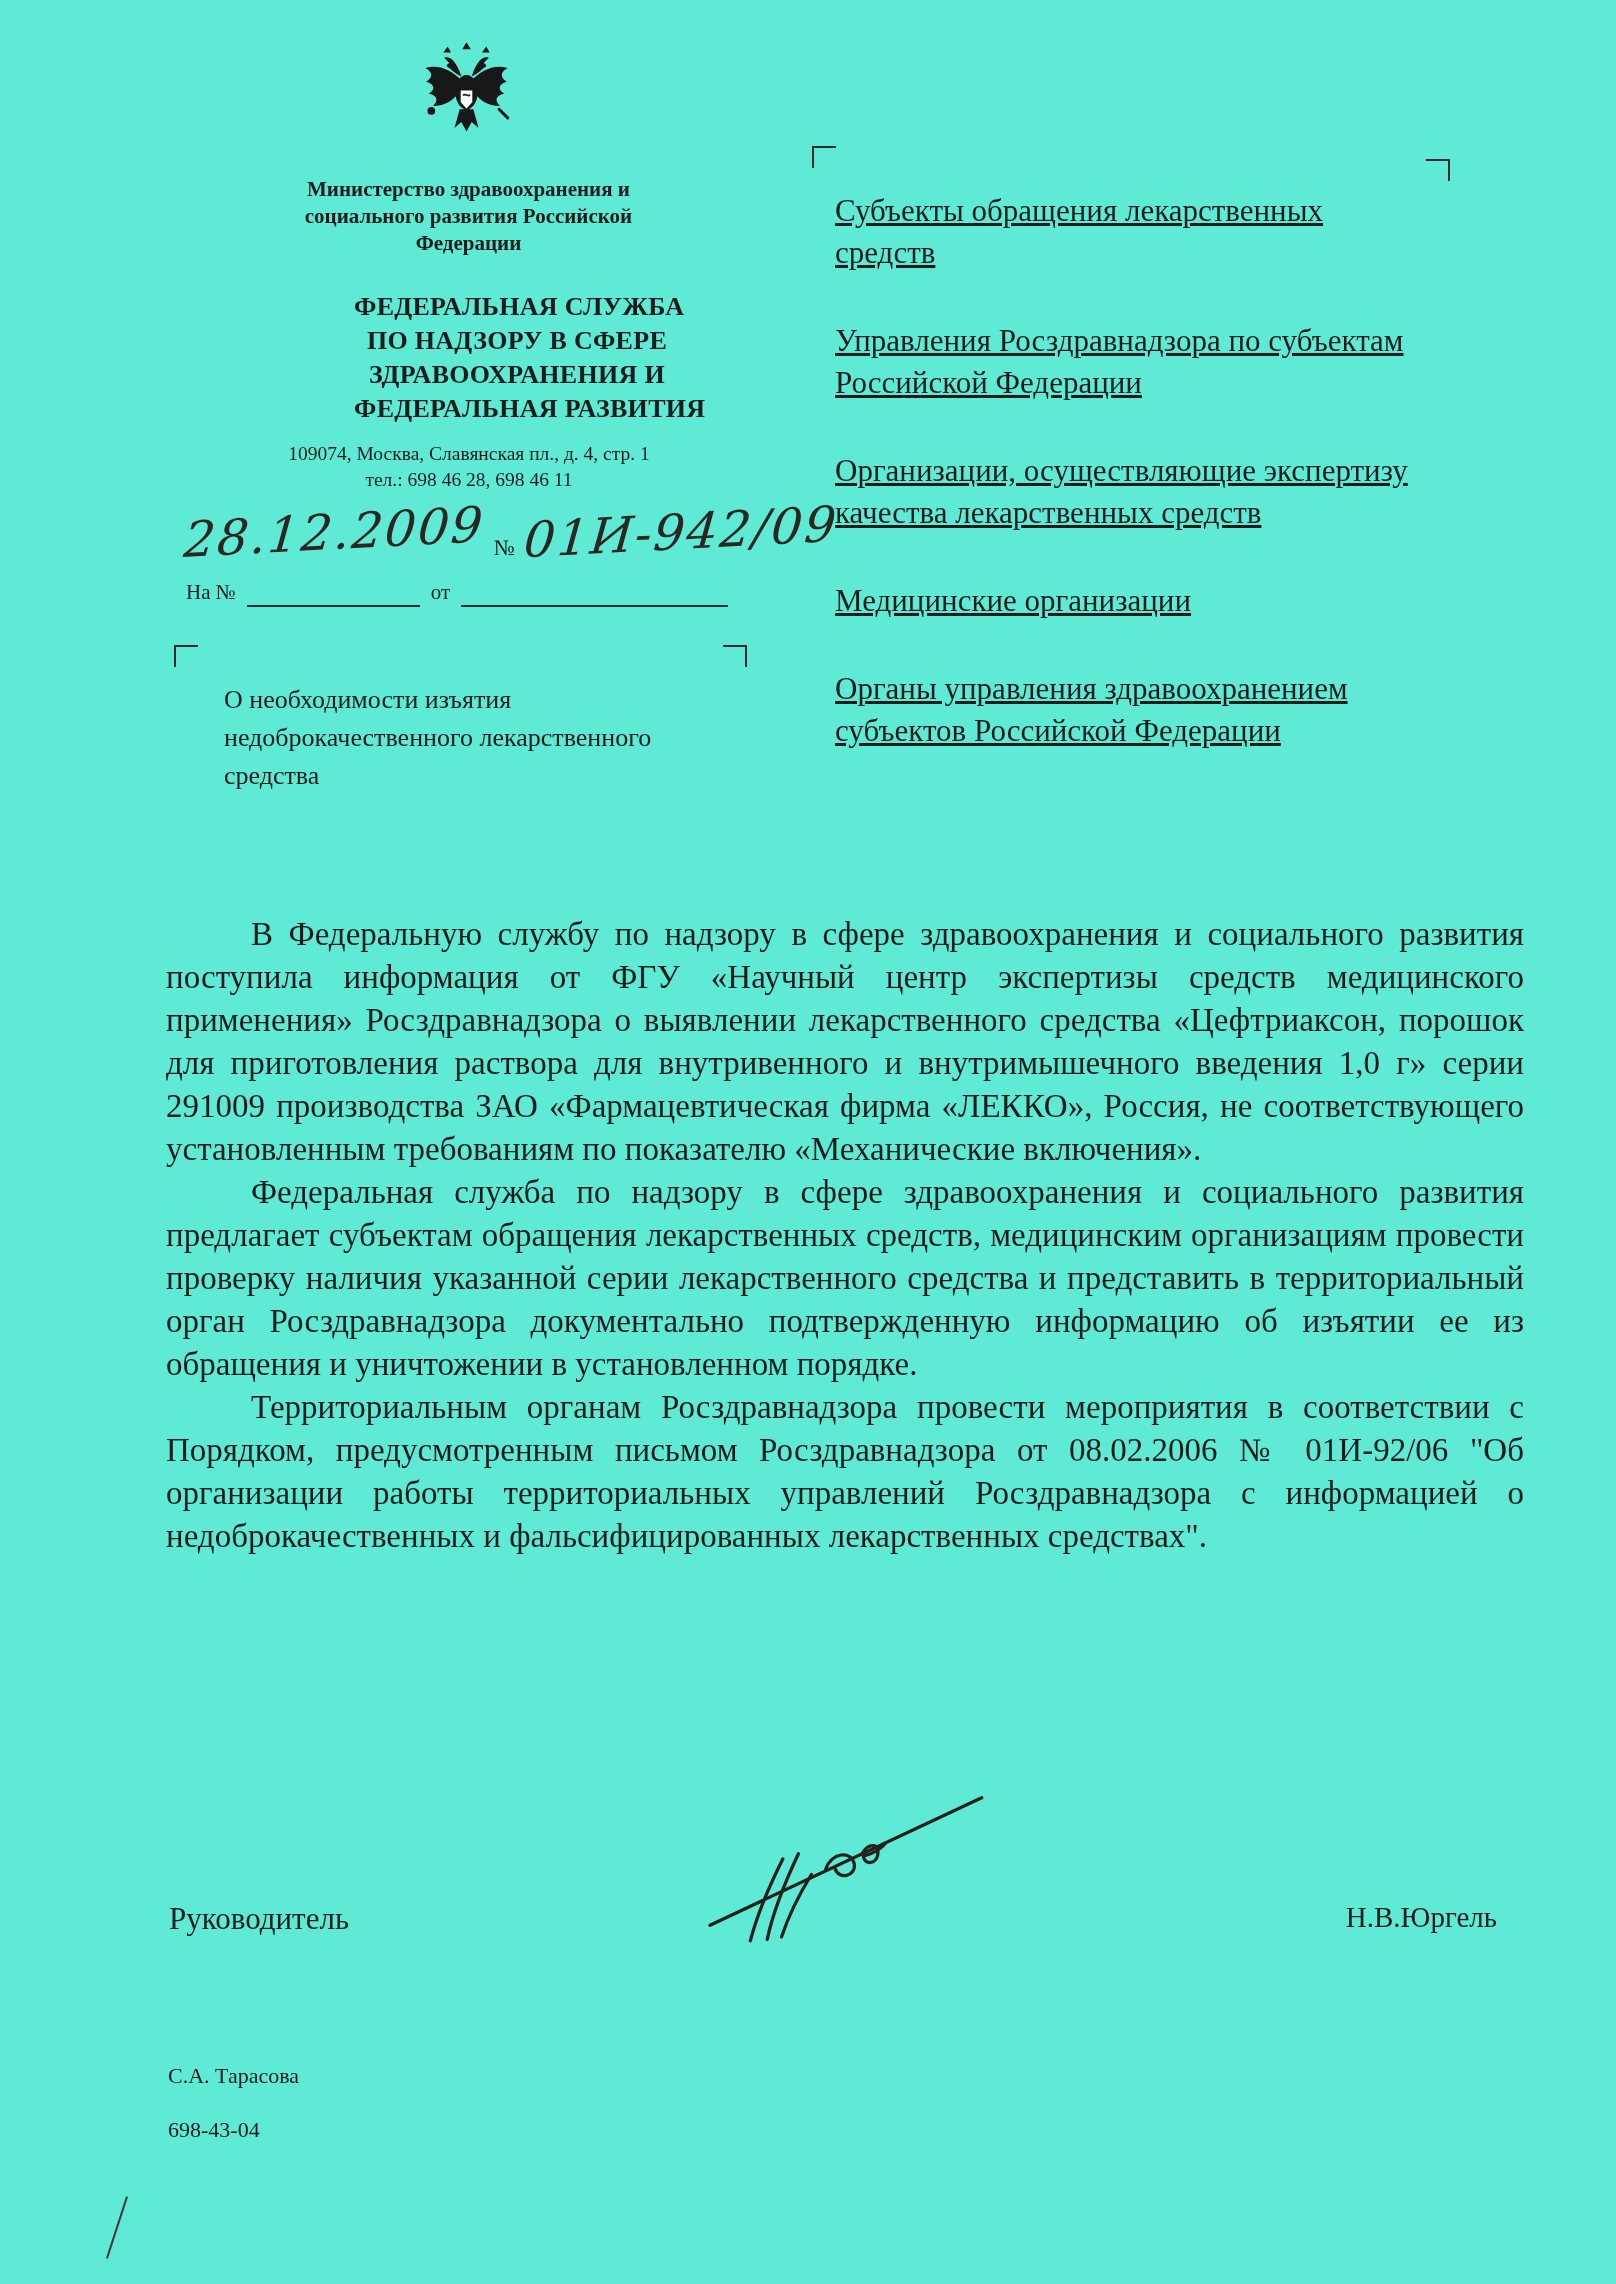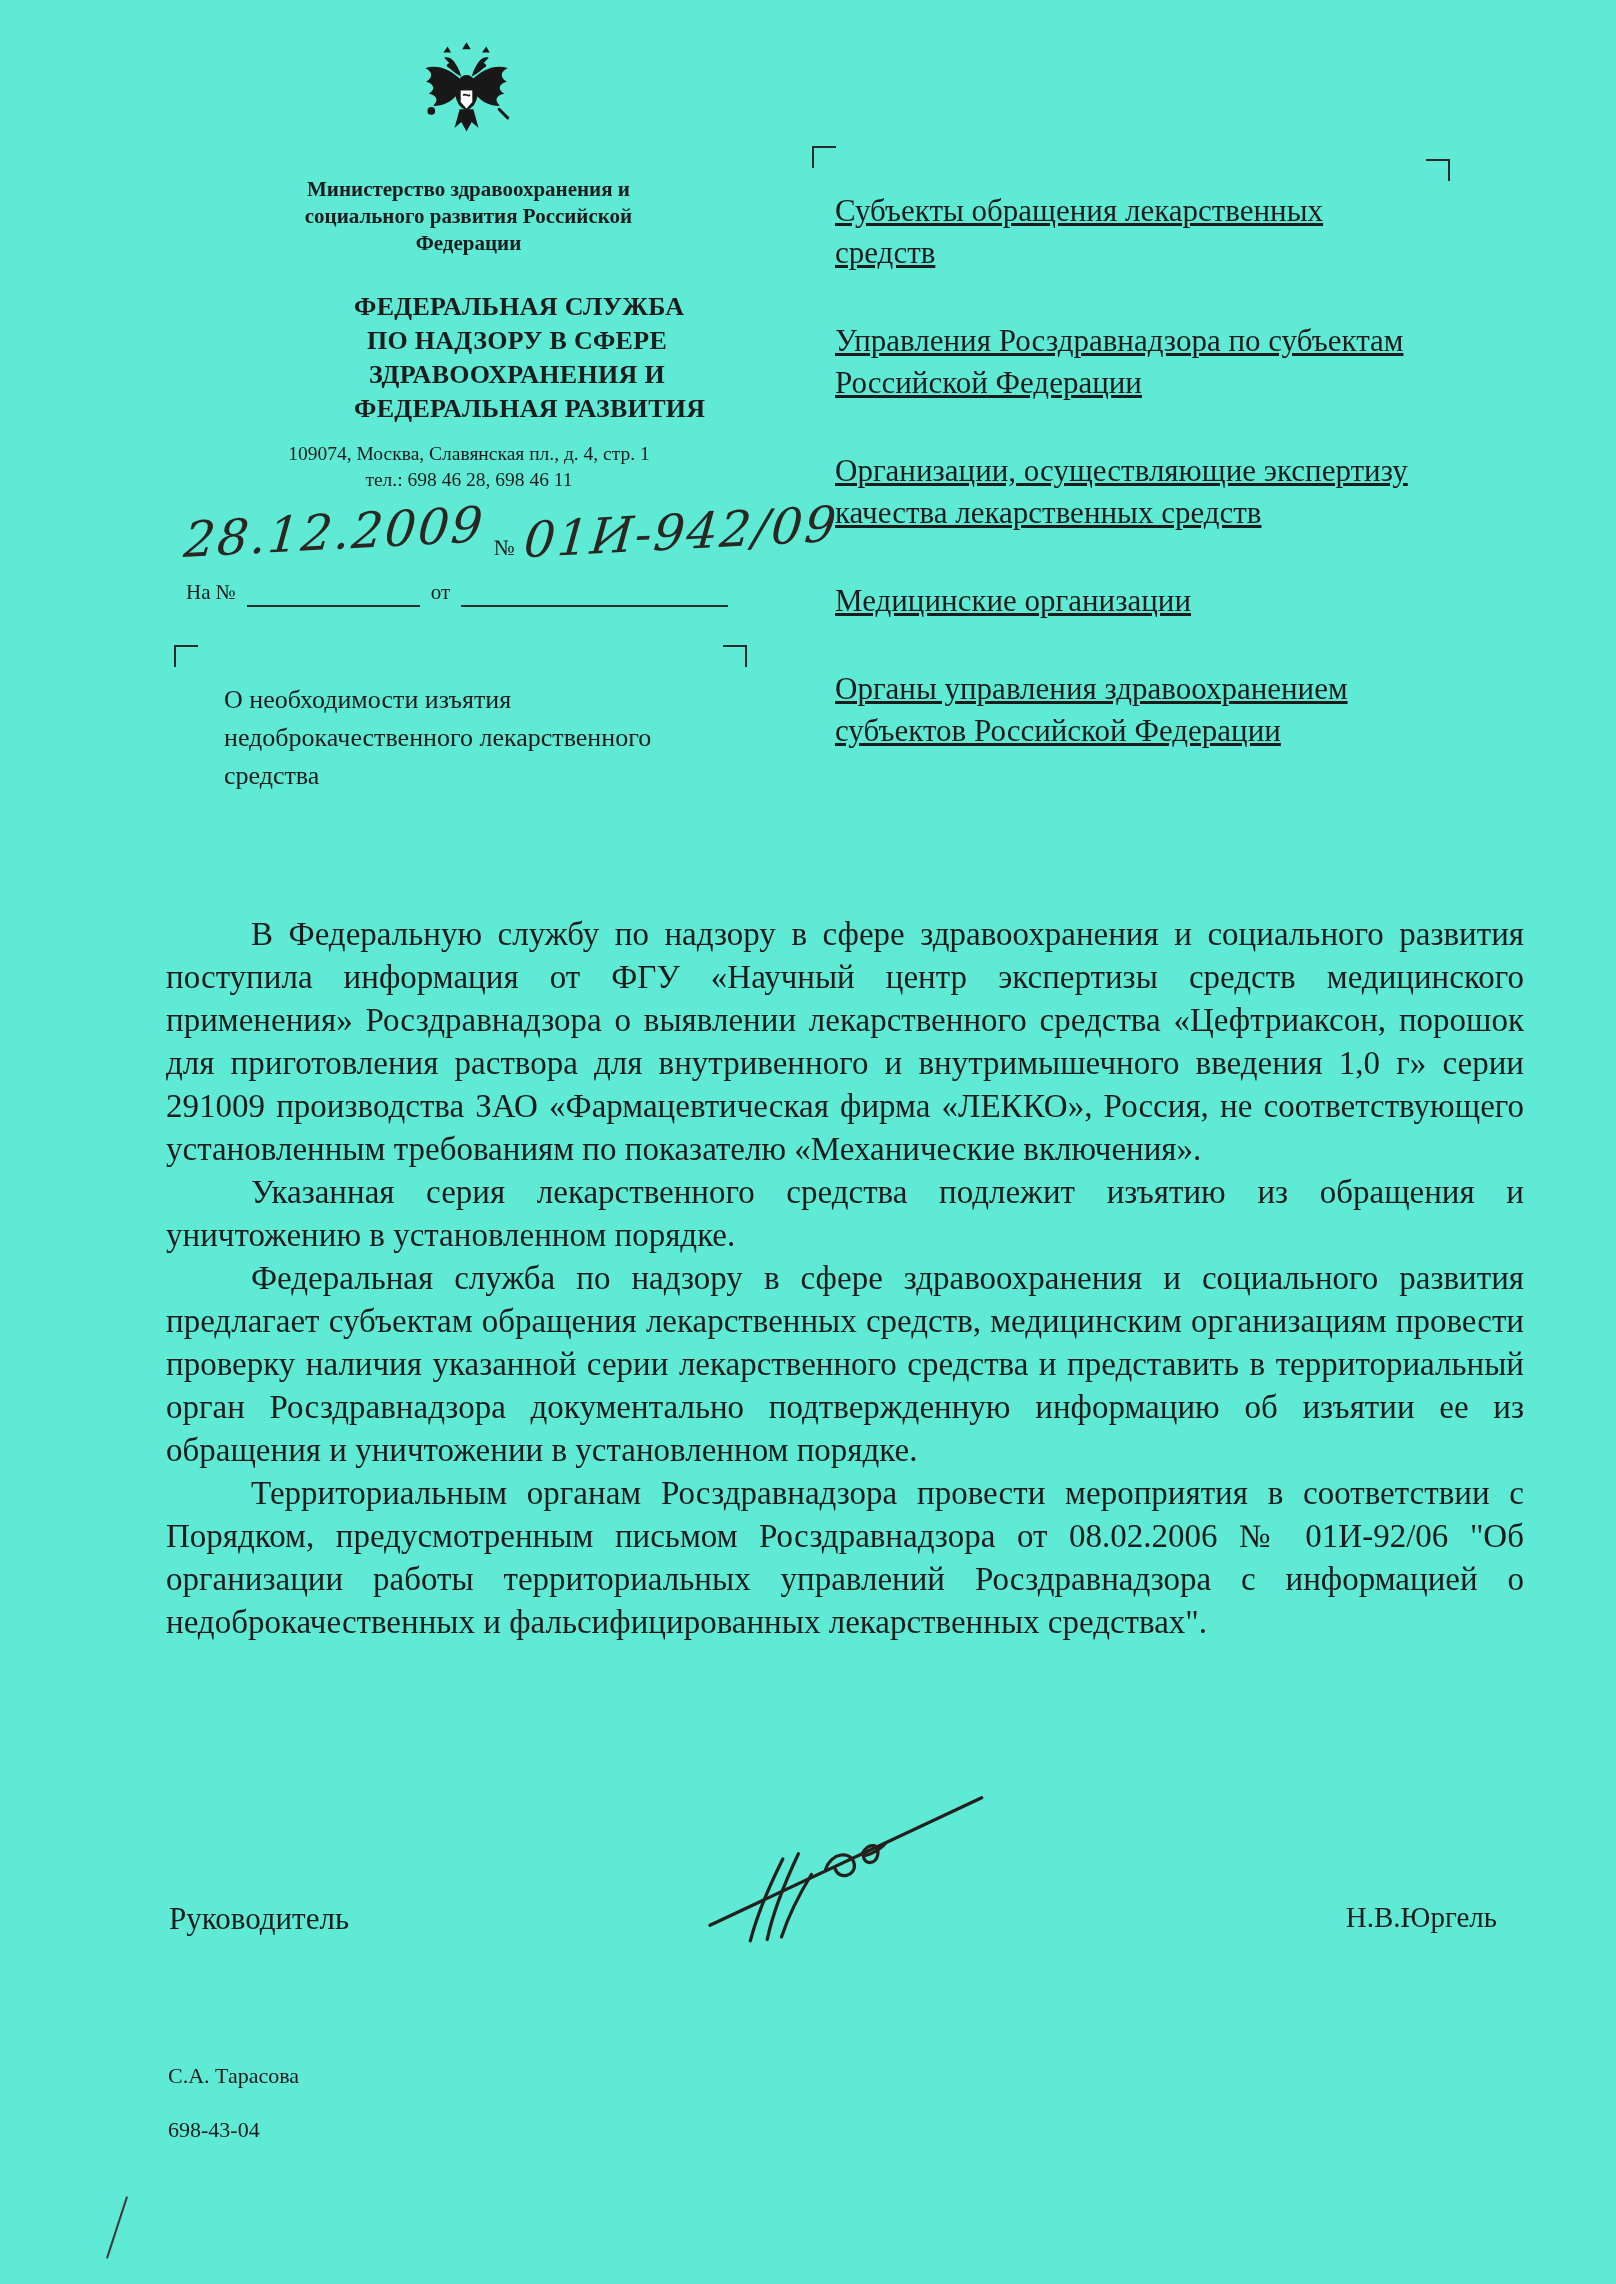--- a/index.html
+++ b/index.html
@@ -141,21 +141,20 @@
   <div class="recipients">
     <p class="recipient">Субъекты обращения лекарственных средств</p>
     <p class="recipient">Управления Росздравнадзора по субъектам Российской Федерации</p>
     <p class="recipient">Организации, осуществляющие экспертизу качества лекарственных средств</p>
     <p class="recipient">Медицинские организации</p>
     <p class="recipient">Органы управления здравоохранением субъектов Российской Федерации</p>
   </div>
 
   <div class="body-text">
     <p>В Федеральную службу по надзору в сфере здравоохранения и социального развития поступила информация от ФГУ «Научный центр экспертизы средств медицинского применения» Росздравнадзора о выявлении лекарственного средства «Цефтриаксон, порошок для приготовления раствора для внутривенного и внутримышечного введения 1,0 г» серии 291009 производства ЗАО «Фармацевтическая фирма «ЛЕККО», Россия, не соответствующего установленным требованиям по показателю «Механические включения».</p>
-    <p>Указанная серия лекарственного средства подлежит изъятию из обращения и уничтожению в установленном порядке.</p>
     <p>Федеральная служба по надзору в сфере здравоохранения и социального развития предлагает субъектам обращения лекарственных средств, медицинским организациям провести проверку наличия указанной серии лекарственного средства и представить в территориальный орган Росздравнадзора документально подтвержденную информацию об изъятии ее из обращения и уничтожении в установленном порядке.</p>
     <p>Территориальным органам Росздравнадзора провести мероприятия в соответствии с Порядком, предусмотренным письмом Росздравнадзора от 08.02.2006 № 01И-92/06 "Об организации работы территориальных управлений Росздравнадзора с информацией о недоброкачественных и фальсифицированных лекарственных средствах".</p>
   </div>
 
   <svg class="sig-scrawl" width="313" height="169" viewBox="0 0 480 260" aria-hidden="true">
     <g stroke="#24211d" stroke-width="5" fill="none" stroke-linecap="round">
       <path d="M30 228 L448 32"></path>
       <path d="M92 252 C104 206 126 158 142 126"></path>
       <path d="M118 250 C128 202 150 152 166 118"></path>
       <path d="M140 246 C152 210 170 176 186 150"></path>

